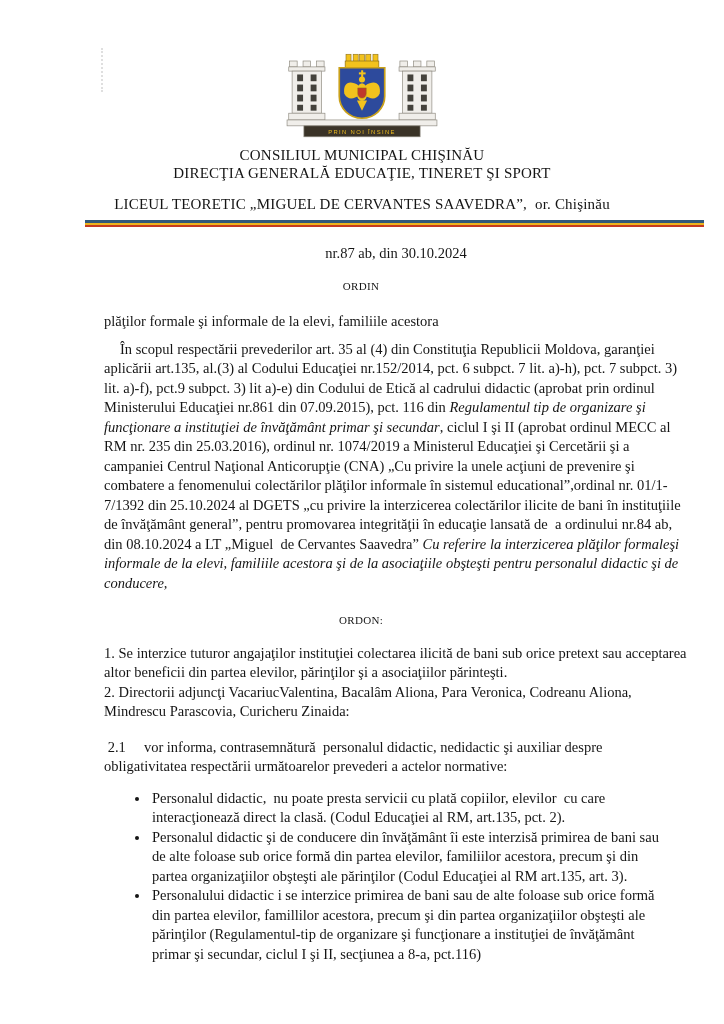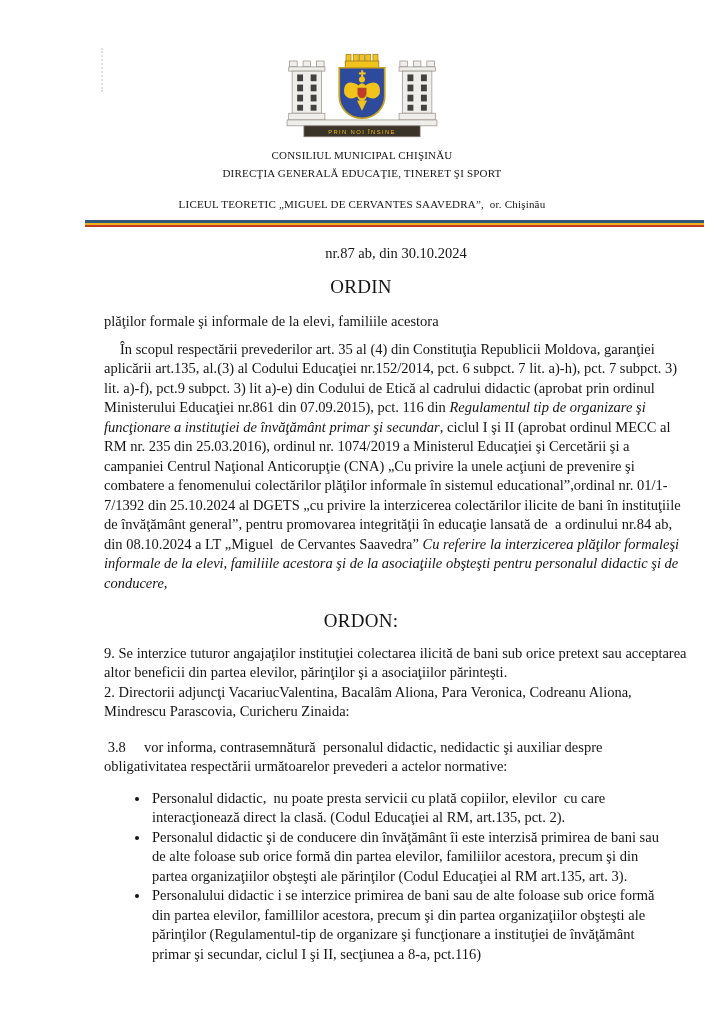--- a/index.html
+++ b/index.html
@@ -15,35 +15,35 @@
   }
   .scan-artifact {
     position:absolute; left:101px; top:48px;
     width:7px; height:44px;
     border-left:2px dotted #d8d8d8;
     opacity:.8;
   }
   .doc-header { text-align:center; }
   .emblem { display:block; margin:0 auto; }
   .org-line {
-    font-size:11px; line-height:18px;
+    font-size:15px; line-height:18px;
     letter-spacing:.2px; white-space:pre-wrap;
   }
   .org-line.school { font-weight:normal; margin-top:13px; line-height:19px; }
   .tricolor-rule { margin:6px 20px 0 85px; }
   .stripe { width:100%; }
   .stripe-blue  { height:3px; background:#31587a; }
   .stripe-yellow{ height:2px; background:#edb41e; }
   .stripe-red   { height:2px; background:#c53b22; }
 
   .doc-body { padding:0 36px 0 104px; font-size:14.5px; line-height:19.5px; }
   .doc-body p { margin:0; white-space:pre-wrap; }
   .number-line { margin-top:17px !important;text-align:center; }
   .doc-title {
-    margin:13px 70px 0 0; font-size:19px; font-weight:normal;
+    margin:13px 70px 0 0; font-size:11px; font-weight:normal;
     text-align:center; letter-spacing:.3px; white-space:pre-wrap;
   }
   h1.doc-title, h2.doc-title { font-family:inherit; }
   .subject { margin-top:16px; }
   .subject div { white-space:pre-wrap; }
   .preamble { margin-top:8px !important; text-indent:16px; }
   .italic { font-style:italic; }
   .order-word { margin:18px 70px 0 0; }
   .item { margin:0; }
   .item-first { margin-top:13px !important; }
@@ -126,23 +126,23 @@
     <h1 class="doc-title">ORDIN</h1>
 
     <div class="subject">
       <div>plăţilor formale şi informale de la elevi, familiile acestora</div>
     </div>
 
     <p class="preamble"><span>În scopul respectării prevederilor art. 35 al (4) din Constituţia Republicii Moldova, garanţiei aplicării art.135, al.(3) al Codului Educaţiei nr.152/2014, pct. 6 subpct. 7 lit. a)-h), pct. 7 subpct. 3) lit. a)-f), pct.9 subpct. 3) lit a)-e) din Codului de Etică al cadrului didactic (aprobat prin ordinul Ministerului Educaţiei nr.861 din 07.09.2015), pct. 116 din </span><span class="italic">Regulamentul tip de organizare şi funcţionare a instituţiei de învăţământ primar şi secundar</span><span>, ciclul I şi II (aprobat ordinul MECC al RM nr. 235 din 25.03.2016), ordinul nr. 1074/2019 a Ministerul Educaţiei şi Cercetării şi a campaniei Centrul Naţional Anticorupţie (CNA) „Cu privire la unele acţiuni de prevenire şi combatere a fenomenului colectărilor plăţilor informale în sistemul educational”,ordinal nr. 01/1-7/1392 din 25.10.2024 al DGETS „cu privire la interzicerea colectărilor ilicite de bani în instituţiile de învăţământ general”, pentru promovarea integrităţii în educaţie lansată de  a ordinului nr.84 ab, din 08.10.2024 a LT „Miguel  de Cervantes Saavedra” </span><span class="italic">Cu referire la interzicerea plăţilor formaleşi informale de la elevi, familiile acestora şi de la asociaţiile obşteşti pentru personalul didactic şi de conducere,</span></p>
 
     <h2 class="doc-title order-word">ORDON:</h2>
 
-    <p class="item item-first">9. Se interzice tuturor angajaţilor instituţiei colectarea ilicită de bani sub orice pretext sau acceptarea altor beneficii din partea elevilor, părinţilor şi a asociaţiilor părinteşti.</p>
+    <p class="item item-first">1. Se interzice tuturor angajaţilor instituţiei colectarea ilicită de bani sub orice pretext sau acceptarea altor beneficii din partea elevilor, părinţilor şi a asociaţiilor părinteşti.</p>
     <p class="item">2. Directorii adjuncţi VacariucValentina, Bacalâm Aliona, Para Veronica, Codreanu Aliona, Mindrescu Parascovia, Curicheru Zinaida:</p>
-    <p class="item subitem"> 3.8     vor informa, contrasemnătură  personalul didactic, nedidactic şi auxiliar despre obligativitatea respectării următoarelor prevederi a actelor normative:</p>
+    <p class="item subitem"> 2.1     vor informa, contrasemnătură  personalul didactic, nedidactic şi auxiliar despre obligativitatea respectării următoarelor prevederi a actelor normative:</p>
 
     <ul class="bullets">
       <li>Personalul didactic,  nu poate presta servicii cu plată copiilor, elevilor  cu care interacţionează direct la clasă. (Codul Educaţiei al RM, art.135, pct. 2).</li>
       <li>Personalul didactic şi de conducere din învăţământ îi este interzisă primirea de bani sau de alte foloase sub orice formă din partea elevilor, familiilor acestora, precum şi din partea organizaţiilor obşteşti ale părinţilor (Codul Educaţiei al RM art.135, art. 3).</li>
       <li>Personalului didactic i se interzice primirea de bani sau de alte foloase sub orice formă din partea elevilor, famillilor acestora, precum şi din partea organizaţiilor obşteşti ale părinţilor (Regulamentul-tip de organizare şi funcţionare a instituţiei de învăţământ primar şi secundar, ciclul I şi II, secţiunea a 8-a, pct.116)</li>
     </ul>
 
   </main>
 </div>
 

